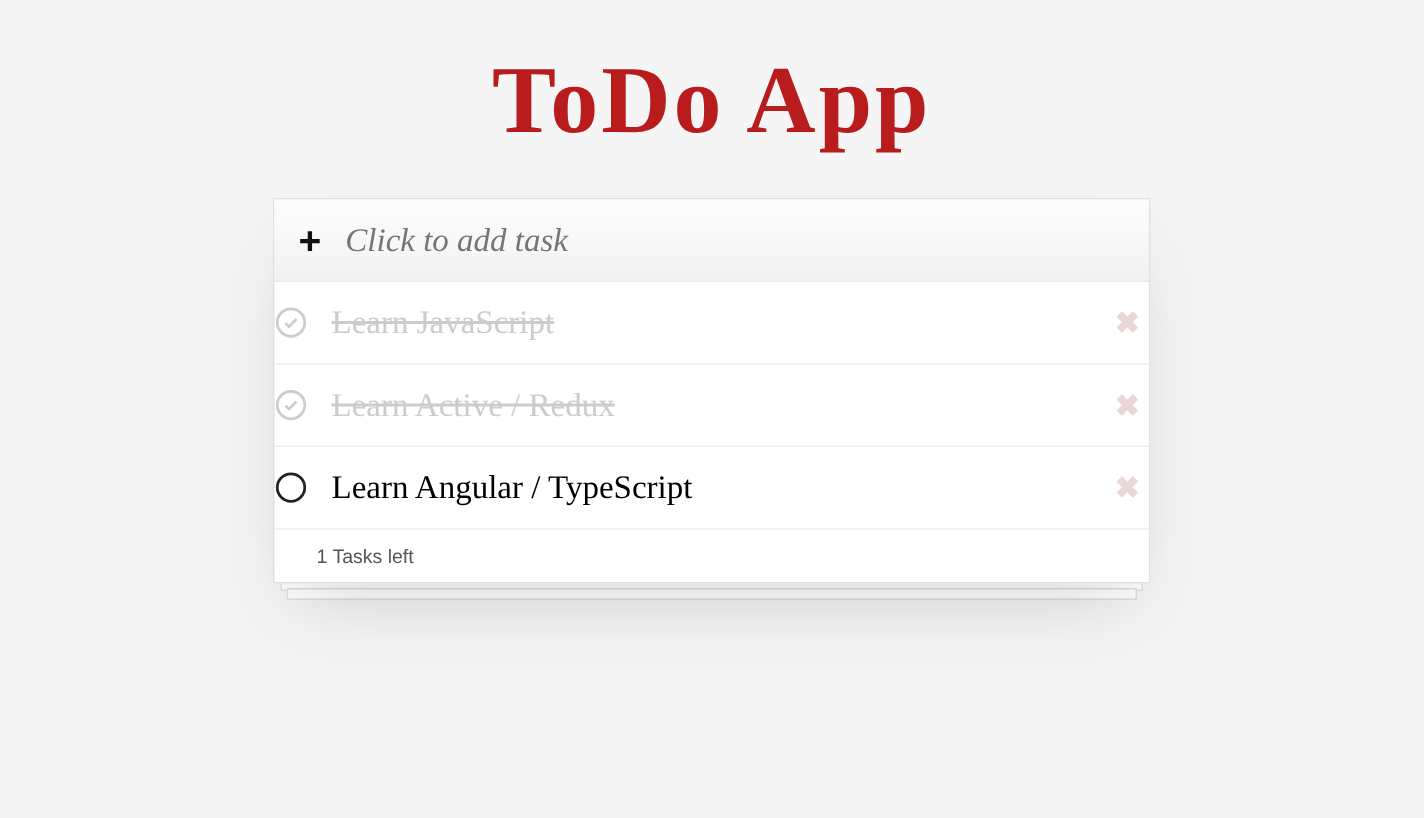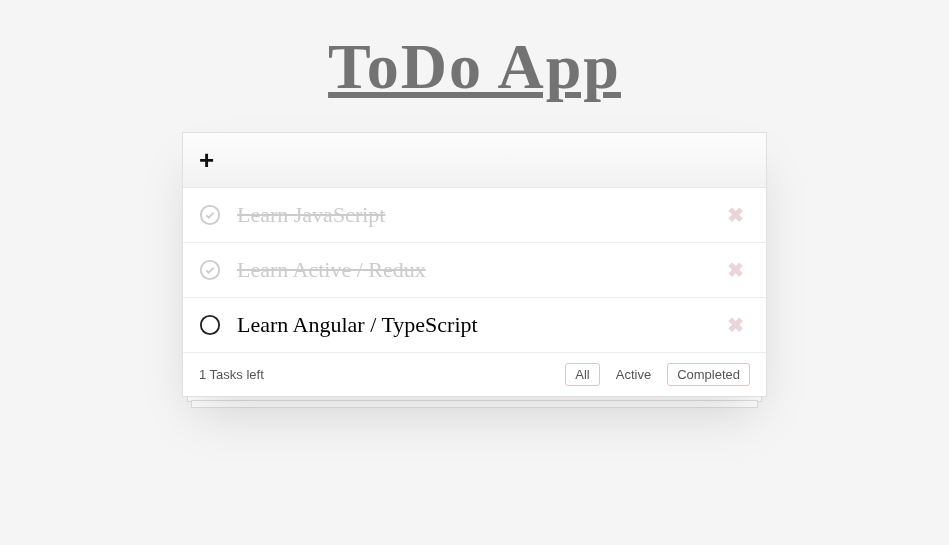--- a/index.html
+++ b/index.html
@@ -7,25 +7,24 @@
     width: 949px;
     height: 545px;
     background: #f5f5f5;
     font-family: -apple-system, BlinkMacSystemFont, "Segoe UI", Helvetica, Arial, sans-serif;
     overflow: hidden;
   }
   .app-title {
     text-align: center;
     font-size: 64px;
     font-weight: 700;
-    color: #737373;
+    color: #b91c1c;
     margin-top: 30px;
     font-family: "Brush Script MT", "Comic Sans MS", cursive;
     letter-spacing: 2px;
-    text-decoration: underline;
   }
   .todo-card {
     width: 585px;
     margin: 28px auto 0 auto;
     background: #fff;
     border: 1px solid #e0e0e0;
     box-shadow: 0 25px 50px -12px rgba(0,0,0,0.15);
     position: relative;
   }
   .todo-card::before, .todo-card::after {
@@ -63,21 +62,21 @@
     flex: 1;
     border: none;
     background: transparent;
     outline: none;
   }
 
   .task-list { }
   .task-row {
     display: flex;
     align-items: center;
-    padding: 14px 16px;
+    padding: 14px 0;
     border-bottom: 1px solid #eee;
   }
   .check-circle {
     width: 22px;
     height: 22px;
     margin-right: 16px;
     flex-shrink: 0;
   }
   .task-text {
     flex: 1;
@@ -94,21 +93,21 @@
     font-size: 20px;
     font-weight: 900;
     cursor: pointer;
     padding: 0 6px;
     font-family: Arial, sans-serif;
   }
 
   .footer {
     display: flex;
     align-items: center;
-    padding: 10px 16px;
+    padding: 10px 28px;
     font-size: 13px;
     color: #555;
   }
   .footer-left { flex: 1; }
   .filter-group { display: flex; gap: 6px; }
   .filter-btn {
     padding: 3px 9px;
     font-size: 13px;
     color: #555;
     border: 1px solid transparent;
@@ -122,20 +121,21 @@
 </style>
 </head>
 <body>
 
 <h1 class="app-title">ToDo App</h1>
 
 <div class="todo-card">
 
   <div class="input-row">
     <span class="plus-icon">+</span>
+    <input class="input-placeholder" placeholder="Click to add task" style="">
   </div>
 
   <div class="task-list">
 
     <div class="task-row completed">
       <span class="check-circle">
         <svg viewBox="0 0 24 24" fill="none" stroke="#ccc" stroke-width="2">
             <circle cx="12" cy="12" r="10"></circle>
             <path d="M8 12.5l2.5 2.5L16 9.5"></path>
           </svg>
@@ -162,20 +162,15 @@
           </svg>
       </span>
       <span class="task-text">Learn Angular / TypeScript</span>
       <span class="delete-btn">✖</span>
     </div>
 
   </div>
 
   <div class="footer">
     <span class="footer-left">1 Tasks left</span>
-    <div class="filter-group">
-      <button class="filter-btn active">All</button>
-      <button class="filter-btn">Active</button>
-      <button class="filter-btn active">Completed</button>
-    </div>
   </div>
 
 </div>
 
 </body></html>

